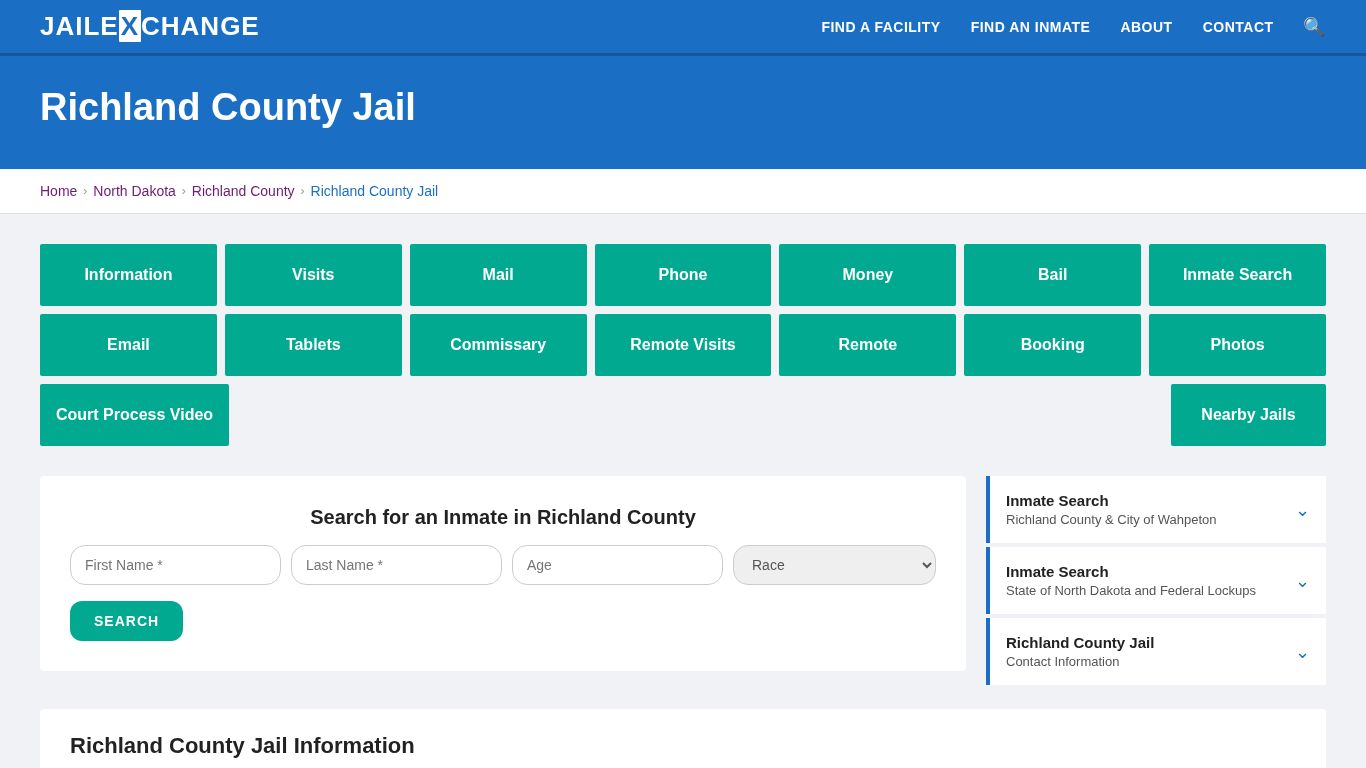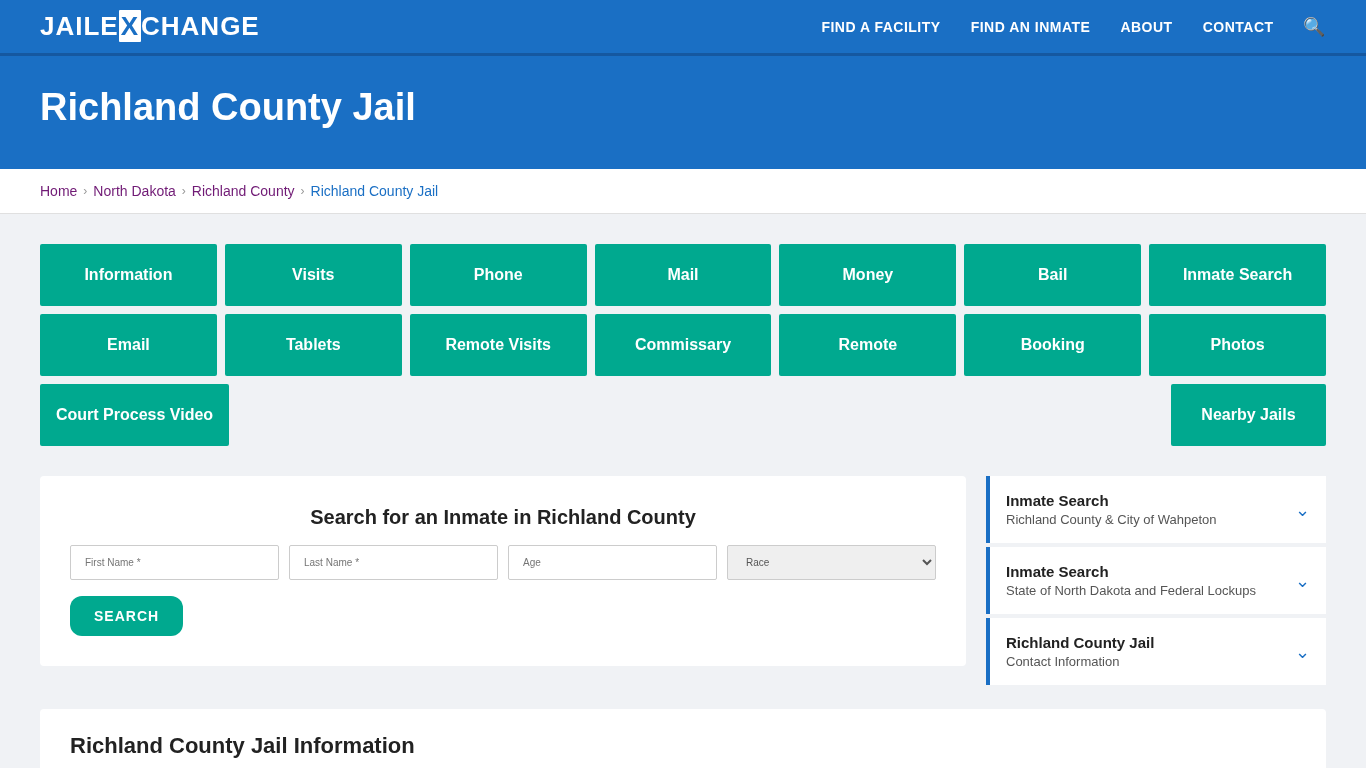--- a/index.html
+++ b/index.html
@@ -150,22 +150,22 @@
     .search-form-row {
       display: flex;
       gap: 10px;
       margin-bottom: 16px;
     }
     .search-form-row input,
     .search-form-row select {
       flex: 1;
       padding: 10px 14px;
       border: 1px solid #ccc;
-      border-radius: 2px;
-      font-size: 10px;
+      border-radius: 15px;
+      font-size: 14px;
       color: #555;
     }
     .search-btn {
       background: #00a98f;
       color: #fff;
       border: none;
       padding: 12px 24px;
       font-size: 14px;
       font-weight: 700;
       border-radius: 12px;
@@ -243,31 +243,31 @@
     <span class="breadcrumb-current">Richland County Jail</span>
   </nav>
 </div>
 
 <div class="main-content">
 
   <div class="tile-grid">
     <div class="tile-row">
       <div class="tile">Information</div>
       <div class="tile">Visits</div>
+      <div class="tile">Mail</div>
       <div class="tile">Phone</div>
-      <div class="tile">Mail</div>
       <div class="tile">Money</div>
       <div class="tile">Bail</div>
       <div class="tile">Inmate Search</div>
     </div>
     <div class="tile-row">
       <div class="tile">Email</div>
       <div class="tile">Tablets</div>
+      <div class="tile">Commissary</div>
       <div class="tile">Remote Visits</div>
-      <div class="tile">Commissary</div>
       <div class="tile">Remote</div>
       <div class="tile">Booking</div>
       <div class="tile">Photos</div>
     </div>
     <div class="tile-row-partial">
       <div class="tile-partial">Court Process Video</div>
       <div class="tile-partial">Nearby Jails</div>
     </div>
   </div>
 

